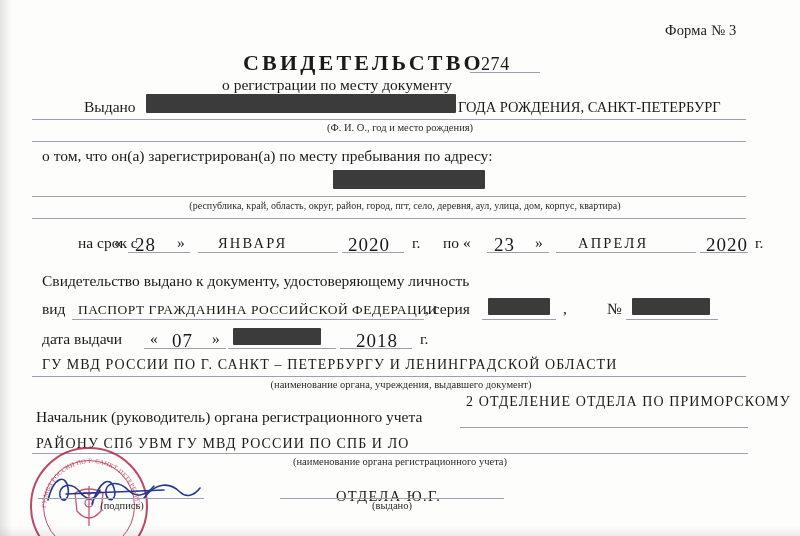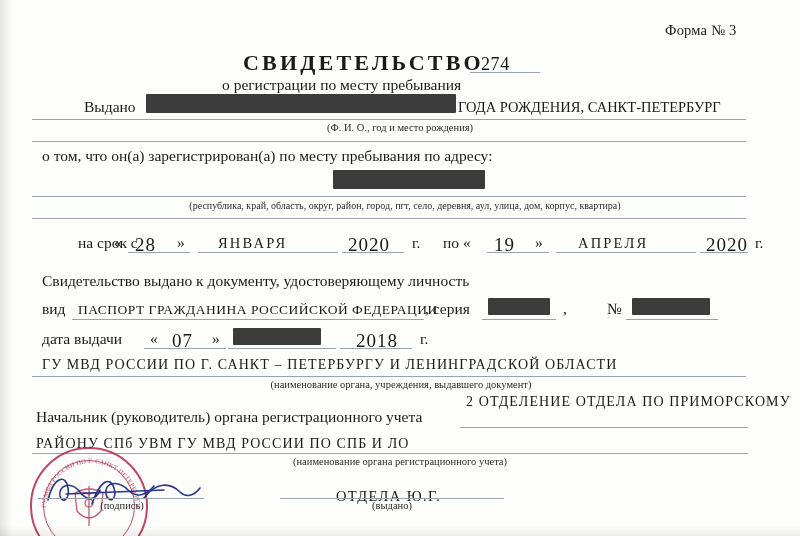--- a/index.html
+++ b/index.html
@@ -164,21 +164,21 @@
 <body>
 
 <div id="page">
 
   <div class="txt form-no" style="left:665px; top:22px;">Форма № 3</div>
 
   <div class="txt title-main" style="left:243px; top:50px;">СВИДЕТЕЛЬСТВО</div>
   <div class="txt num-274" style="left:481px; top:54px;">274</div>
   <div class="line" style="left:470px; top:72px; width:70px;"></div>
 
-  <div class="txt title-sub" style="left:222px; top:76px;">о регистрации по месту пребывания</div>
+  <div class="txt title-sub" style="left:222px; top:76px;">о регистрации по месту документу</div>
 
   <div class="txt body-txt" style="left:84px; top:98px;">Выдано</div>
   <div class="redact" style="left:146px; top:94px; width:310px; height:19px;"></div>
   <div class="txt body-txt-sm" style="left:458px; top:99px;">ГОДА РОЖДЕНИЯ, САНКТ-ПЕТЕРБУРГ</div>
   <div class="line" style="left:32px; top:119px; width:714px;"></div>
 
   <div class="txt caption" style="left:300px; top:122px; width:200px;">(Ф. И. О., год и место рождения)</div>
   <div class="line" style="left:32px; top:141px; width:714px;"></div>
 
   <div class="txt body-txt" style="left:42px; top:147px;">о том, что он(а) зарегистрирован(а) по месту пребывания по адресу:</div>
@@ -196,21 +196,21 @@
   <div class="line" style="left:128px; top:252px; width:62px;"></div>
 
   <div class="txt month-val" style="left:218px; top:235px;">ЯНВАРЯ</div>
   <div class="line" style="left:198px; top:252px; width:140px;"></div>
 
   <div class="txt date-val" style="left:348px; top:234px;">2020</div>
   <div class="line" style="left:342px; top:252px; width:62px;"></div>
   <div class="txt body-txt" style="left:412px; top:234px;">г.</div>
 
   <div class="txt body-txt" style="left:443px; top:234px;">по «</div>
-  <div class="txt date-val" style="left:494px; top:234px;">19</div>
+  <div class="txt date-val" style="left:494px; top:234px;">23</div>
   <div class="txt body-txt" style="left:535px; top:234px;">»</div>
   <div class="line" style="left:487px; top:252px; width:62px;"></div>
 
   <div class="txt month-val" style="left:578px; top:235px;">АПРЕЛЯ</div>
   <div class="line" style="left:556px; top:252px; width:140px;"></div>
 
   <div class="txt date-val" style="left:706px; top:234px;">2020</div>
   <div class="line" style="left:700px; top:252px; width:48px;"></div>
   <div class="txt body-txt" style="left:755px; top:234px;">г.</div>
 

